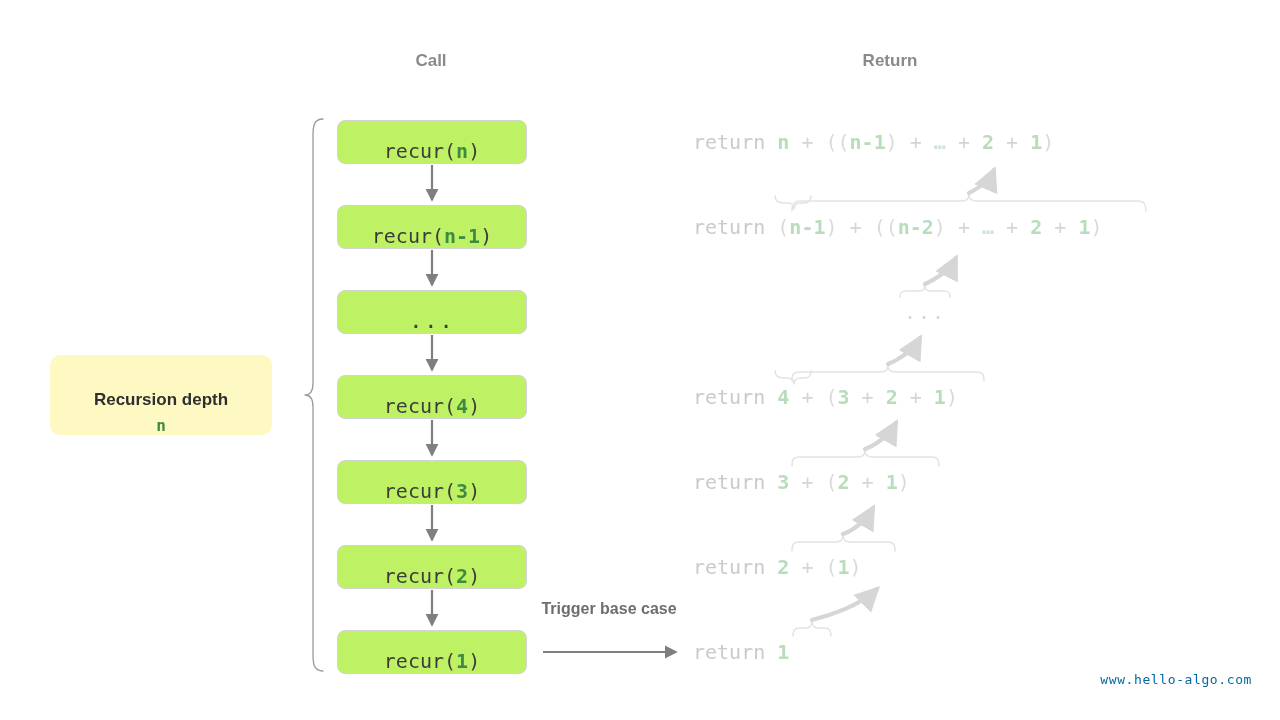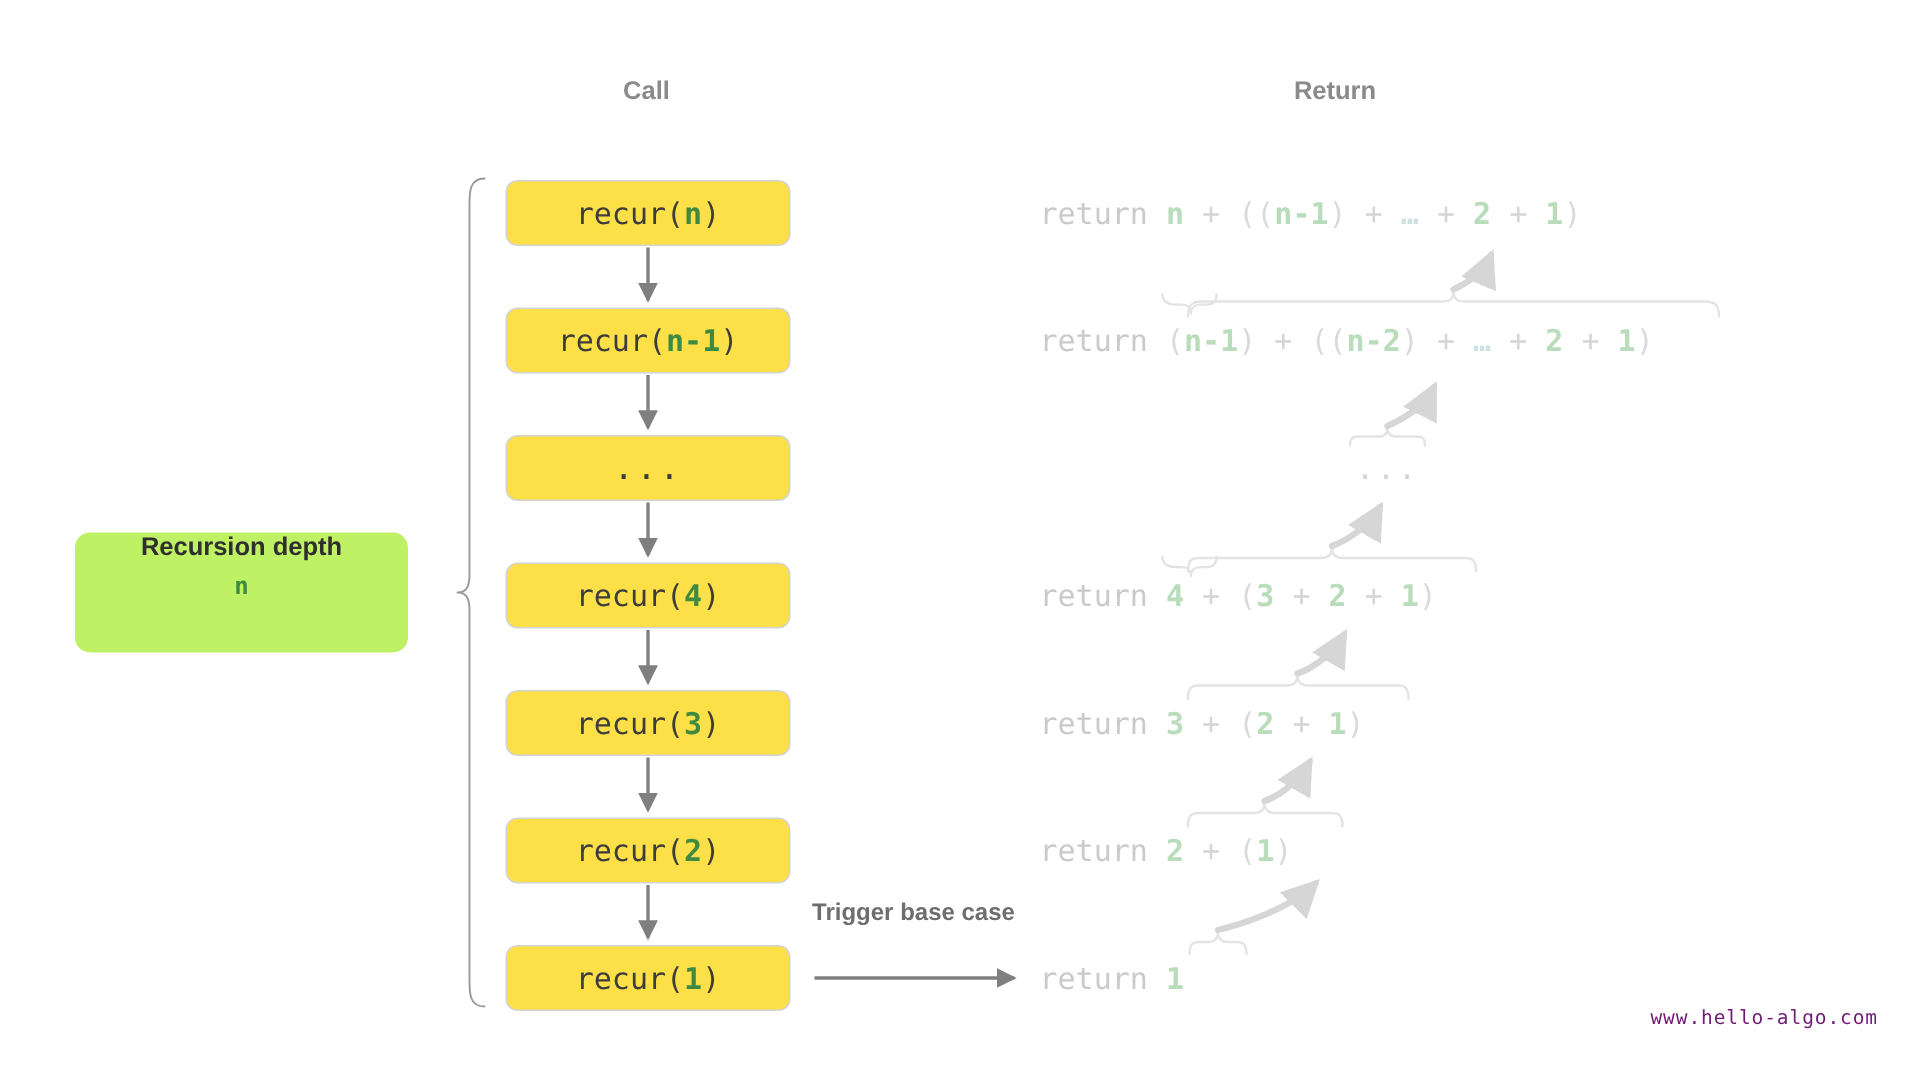--- a/index.html
+++ b/index.html
@@ -40,47 +40,47 @@
   #header-call  { left: 431px; top: 61px; }
   #header-return{ left: 890px; top: 61px; }
 
   
   .call-box {
     position: absolute;
     left: 337px;
     width: 190px;
     height: 44px;
     box-sizing: border-box;
-    background: #fde047;
+    background: #bef264;
     border: 1.4px solid #d2d3d3;
     border-radius: 8px;
     display: flex;
-    align-items: center;
+    align-items: flex-end;
     justify-content: center;
     font-family: "DejaVu Sans Mono", monospace;
     font-size: 20px;
     color: #3c3c3c;
     letter-spacing: 0px;
   }
   .call-box .arg { color: #3f8a43; font-weight: bold; }
   .call-box.ellipsis-box { font-size: 22px; color: #3c3c3c; letter-spacing: 2px; }
 
   
   #depth-card {
     position: absolute;
     left: 50px;
     top: 355px;
     width: 222px;
     height: 80px;
-    background: #bef264;
+    background: #fef9c3;
     border-radius: 10px;
     display: flex;
     flex-direction: column;
     align-items: center;
-    justify-content: flex-start;
+    justify-content: flex-end;
     gap: 6px;
   }
   #depth-title {
     font-family: "Liberation Sans", sans-serif;
     font-weight: bold;
     font-size: 17px;
     color: #2f2f2f;
     white-space: nowrap;
   }
   #depth-value {
@@ -130,21 +130,21 @@
   }
 
   
   #watermark {
     position: absolute;
     right: 28px;
     top: 679px;
     transform: translateY(-50%);
     font-family: "DejaVu Sans Mono", monospace;
     font-size: 13px;
-    color: #701a75;
+    color: #0369a1;
     letter-spacing: 0.6px;
   }
 </style>
 </head>
 <body>
 
 <div id="stage">
 
   <svg id="svg-layer" viewBox="0 0 1280 720" xmlns="http://www.w3.org/2000/svg">
     <defs>

